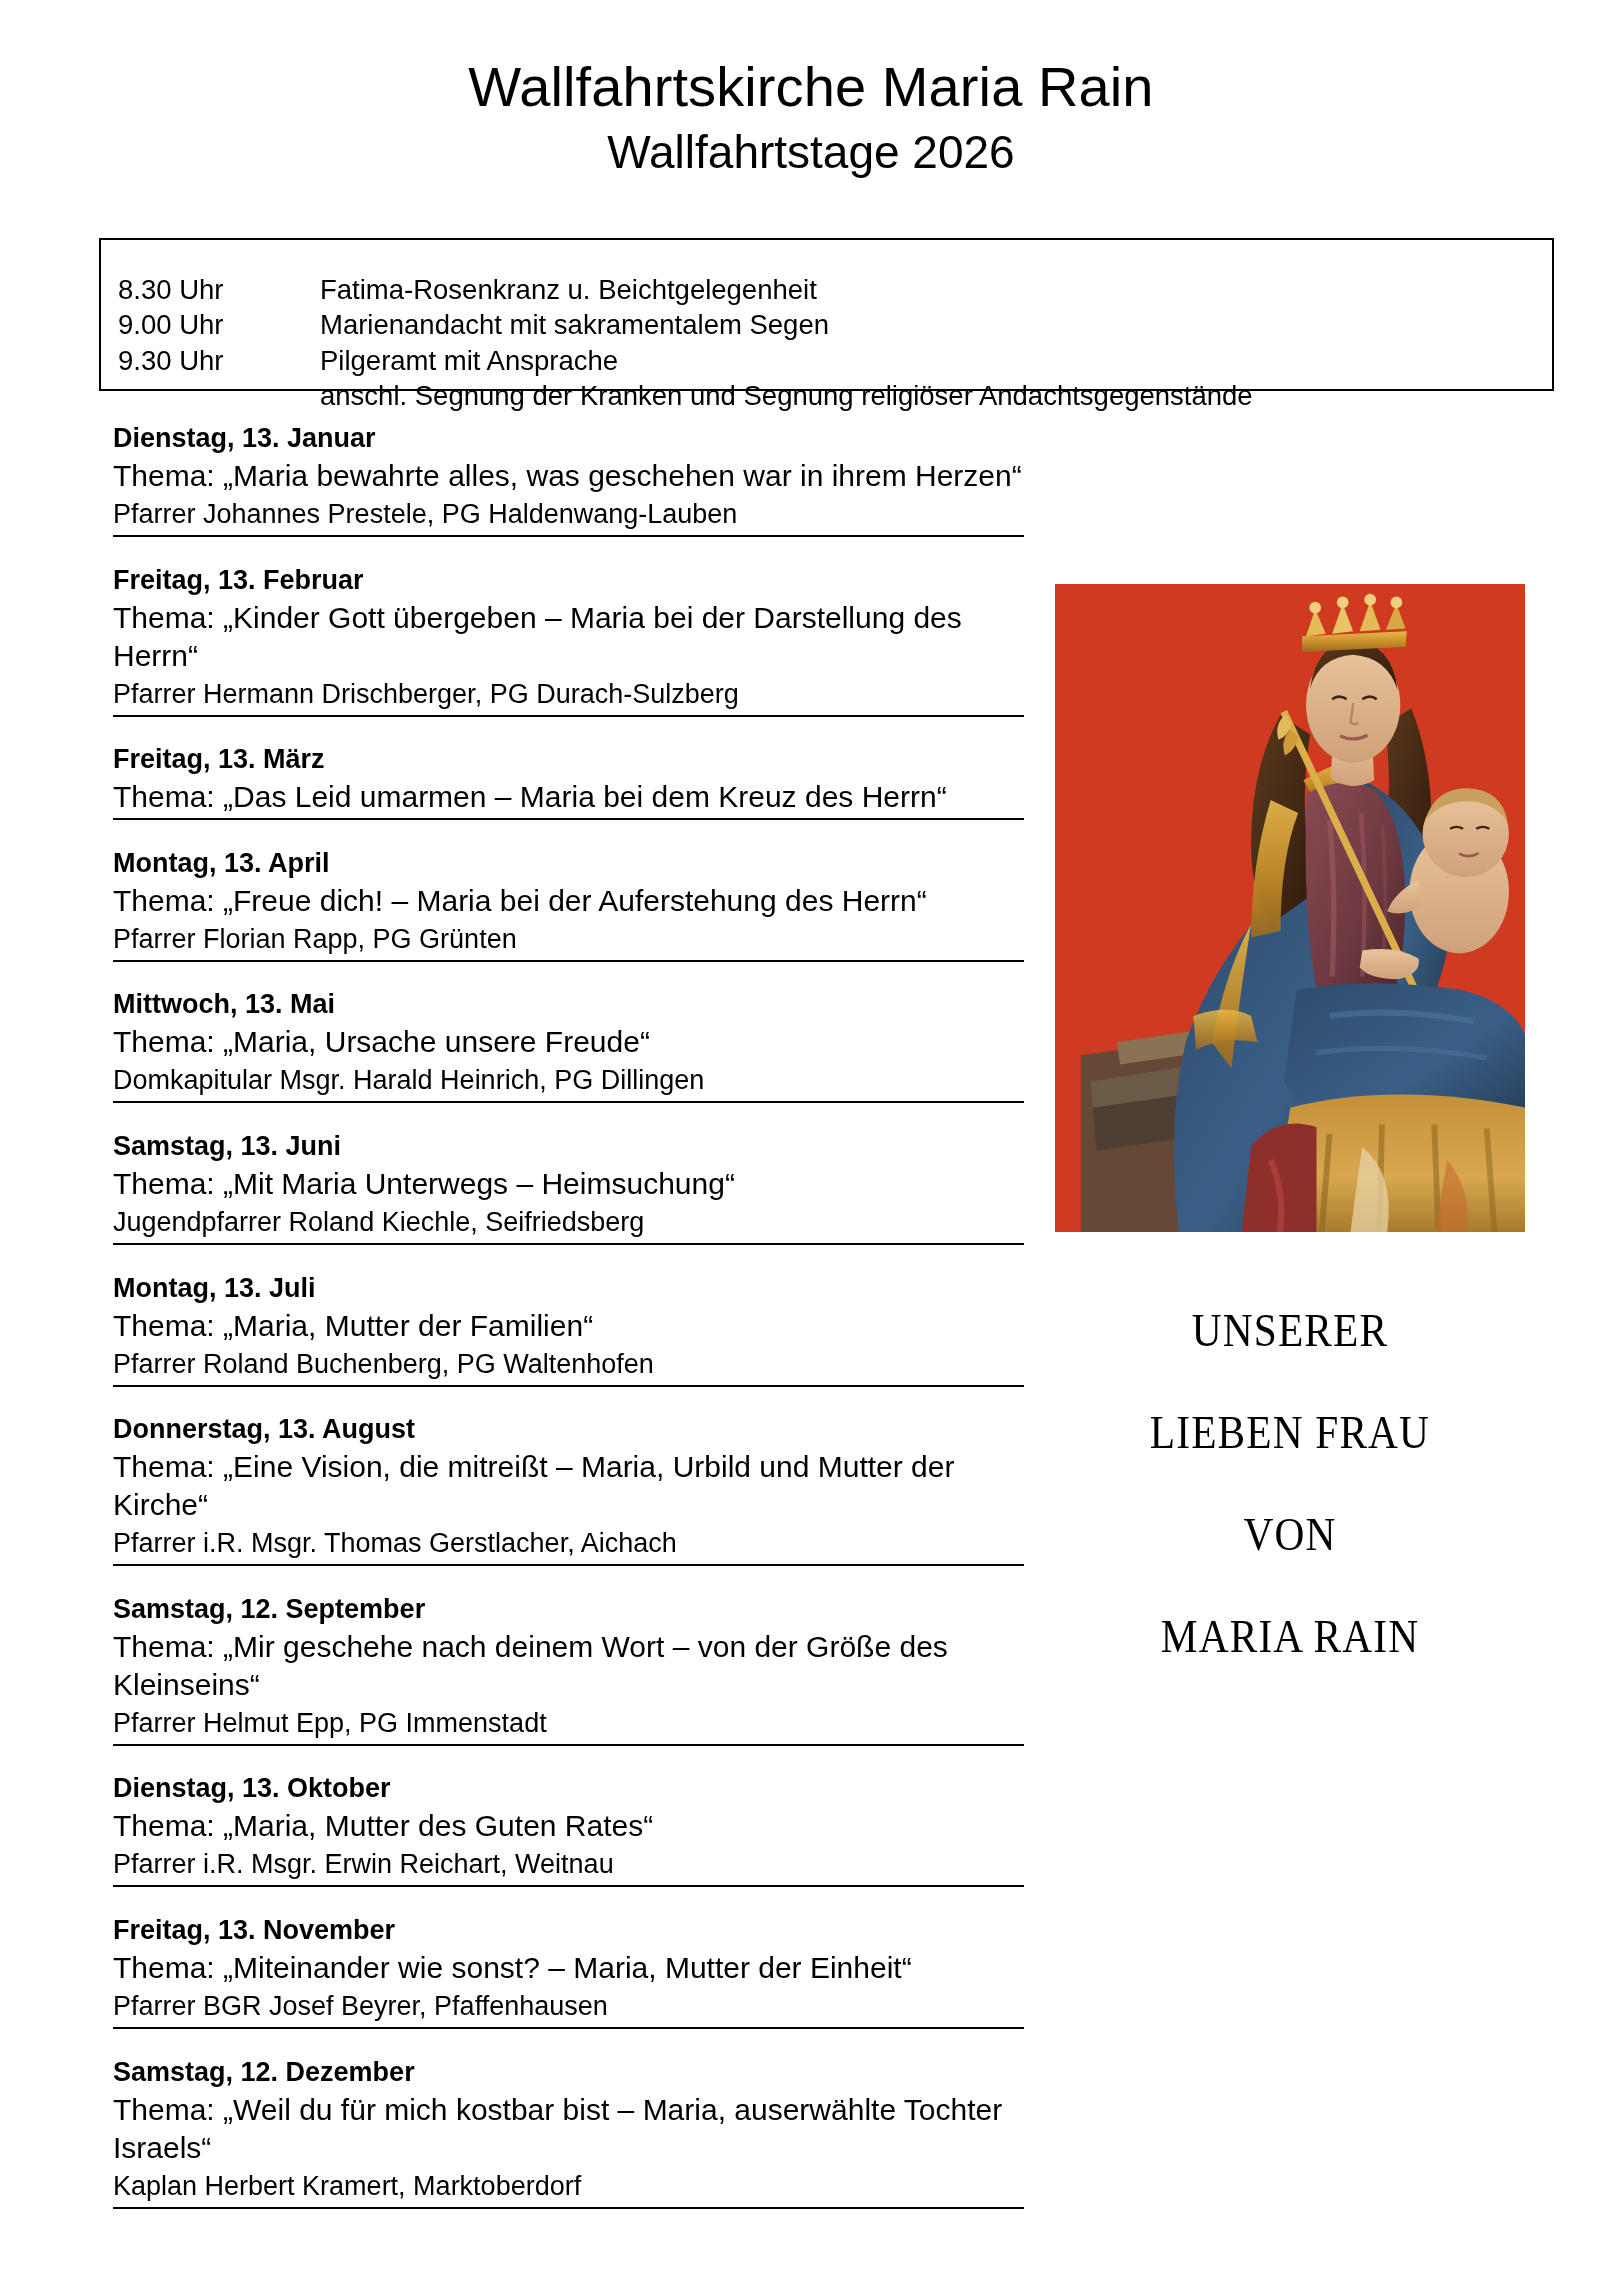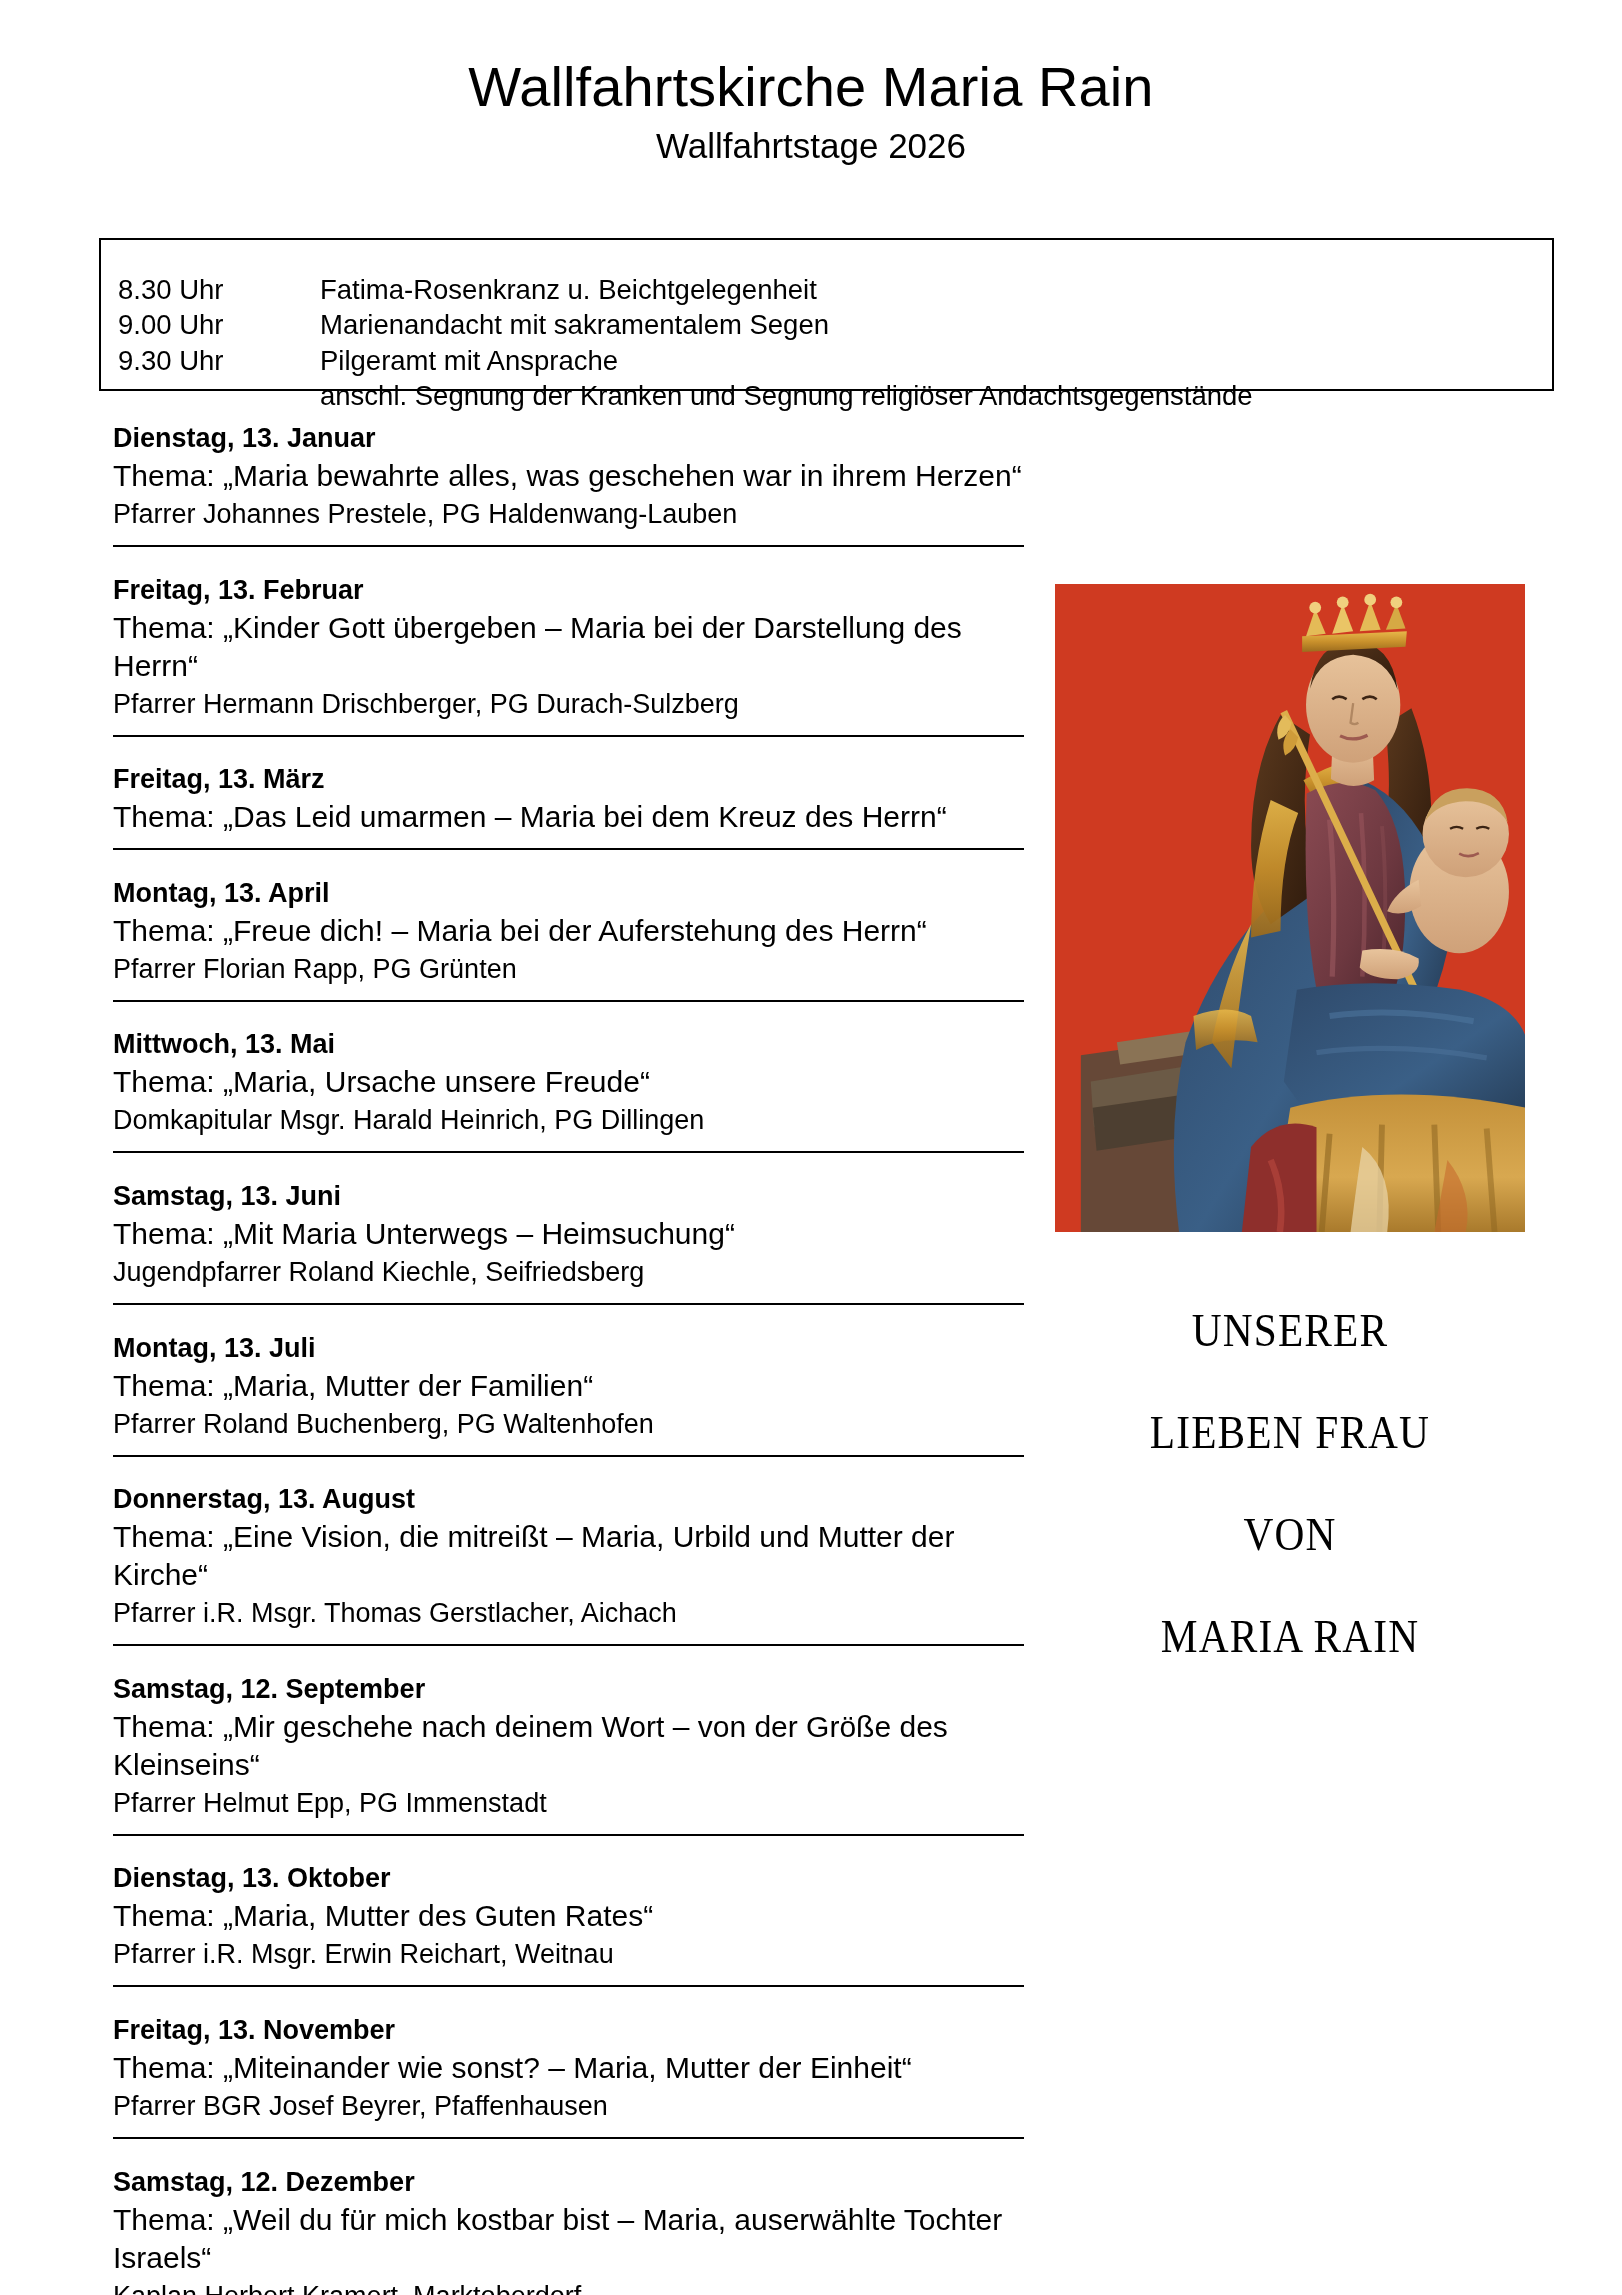--- a/index.html
+++ b/index.html
@@ -35,21 +35,21 @@
     text-align: center;
   }
   .header-title {
     font-size: 56px;
     font-weight: 400;
     line-height: 1.04;
     letter-spacing: 0.1px;
     white-space: nowrap;
   }
   .header-subtitle {
-    font-size: 35px;
+    font-size: 46px;
     font-weight: 400;
     line-height: 1.1;
     margin-top: 10.5px;
     white-space: nowrap;
   }
 
   
   .schedule-box {
     position: absolute;
     left: 99px;
@@ -88,21 +88,21 @@
 
   
   .events {
     position: absolute;
     left: 113px;
     top: 419px;
     width: 911px;
   }
   .event {
     position: relative;
-    padding-bottom: 12px;
+    padding-bottom: 2px;
     margin-bottom: 23.6px;
     border-bottom: 2.6px solid #000000;
   }
   .event:last-child { margin-bottom: 0; }
   .event-date {
     font-size: 27px;
     font-weight: 700;
     line-height: 38px;
     white-space: nowrap;
   }

